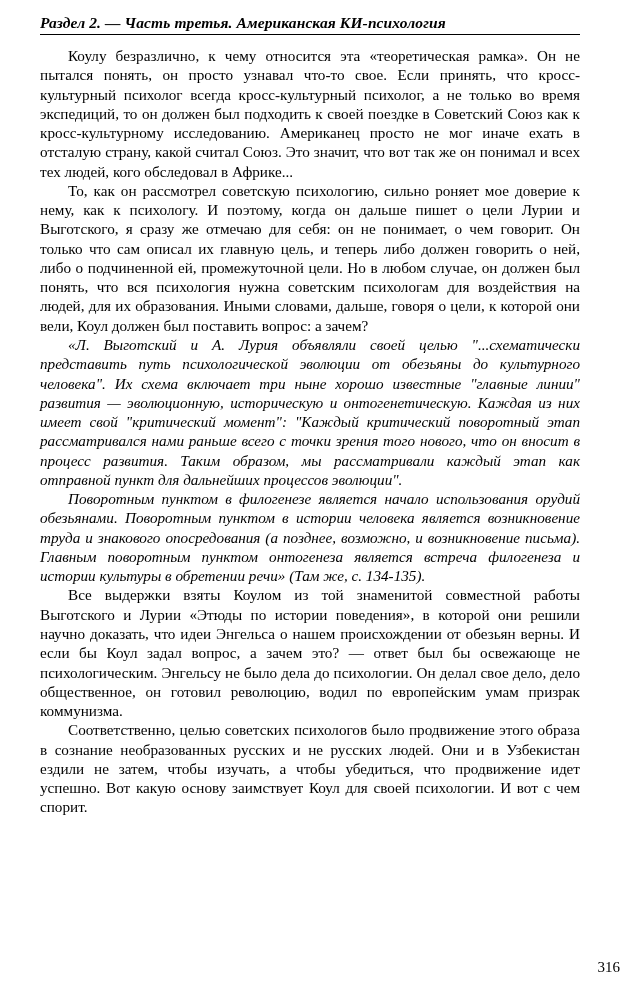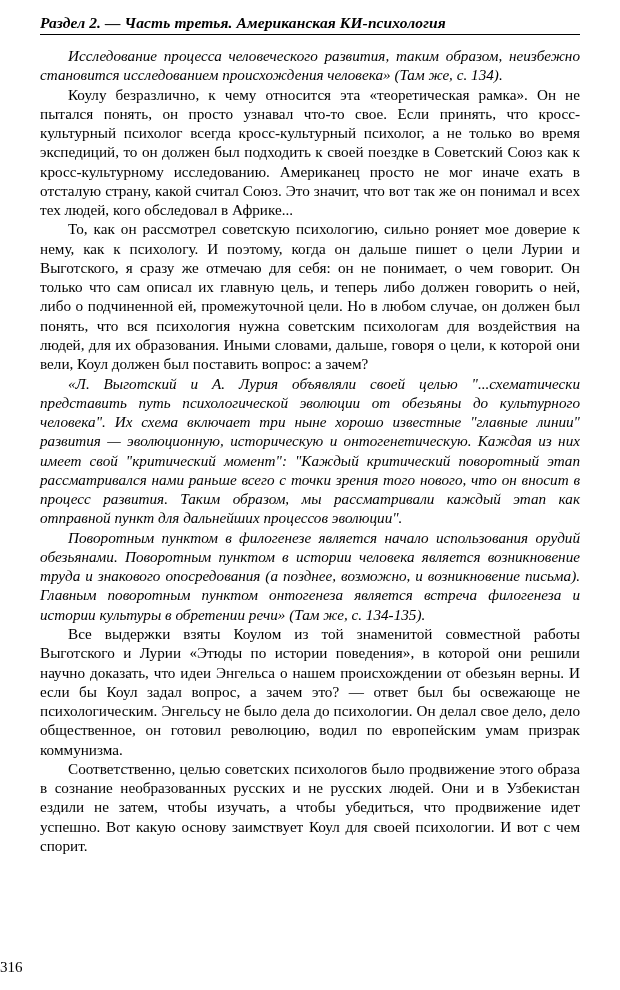--- a/index.html
+++ b/index.html
@@ -45,32 +45,31 @@
     hyphens: manual;
   }
   .italic {
     font-style: italic;
   }
   .pagenum {
     position: absolute;
     bottom: 14px;
     left: 0;
     width: 620px;
-    text-align: left;
+    text-align: right;
     font-size: 15px;
   }
 </style>
 </head>
 <body>
 
 <div class="page">
   <div class="header">Раздел 2. — Часть третья.  Американская КИ-психология</div>
   <div class="header-rule"></div>
   <div class="content">
-    <p class="italic">Исследование процесса человеческого развития, таким образом, неизбежно становится исследованием происхождения человека» (Там же, с. 134).</p>
     <p>Коулу безразлично, к чему относится эта «теоретическая рамка». Он не пытался понять, он просто узнавал что-то свое. Если принять, что кросс-культурный психолог всегда кросс-культурный психолог, а не только во время экспедиций, то он должен был подходить к своей поездке в Советский Союз как к кросс-культурному исследованию. Американец просто не мог иначе ехать в отсталую страну, какой считал Союз. Это значит, что вот так же он понимал и всех тех людей, кого обследовал в Африке...</p>
     <p>То, как он рассмотрел советскую психологию, сильно роняет мое доверие к нему, как к психологу. И поэтому, когда он дальше пишет о цели Лурии и Выготского, я сразу же отмечаю для себя: он не понимает, о чем говорит. Он только что сам описал их главную цель, и теперь либо должен говорить о ней, либо о подчиненной ей, промежуточной цели. Но в любом случае, он должен был понять, что вся психология нужна советским психологам для воздействия на людей, для их образования. Иными словами, дальше, говоря о цели, к которой они вели, Коул должен был поставить вопрос: а зачем?</p>
     <p class="italic">«Л. Выготский и А. Лурия объявляли своей целью "...схематически представить путь психологической эволюции от обезьяны до культурного человека". Их схема включает три ныне хорошо известные "главные линии" развития — эволюционную, историческую и онтогенетическую. Каждая из них имеет свой "критический момент": "Каждый критический поворотный этап рассматривался нами раньше всего с точки зрения того нового, что он вносит в процесс развития. Таким образом, мы рассматривали каждый этап как отправной пункт для дальнейших процессов эволюции".</p>
     <p class="italic">Поворотным пунктом в филогенезе является начало использования орудий обезьянами. Поворотным пунктом в истории человека является возникновение труда и знакового опосредования (а позднее, возможно, и возникновение письма). Главным поворотным пунктом онтогенеза является встреча филогенеза и истории культуры в обретении речи» (Там же, с. 134-135).</p>
     <p>Все выдержки взяты Коулом из той знаменитой совместной работы Выготского и Лурии «Этюды по истории поведения», в которой они решили научно доказать, что идеи Энгельса о нашем происхождении от обезьян верны. И если бы Коул задал вопрос, а зачем это? — ответ был бы освежающе не психологическим. Энгельсу не было дела до психологии. Он делал свое дело, дело общественное, он готовил революцию, водил по европейским умам призрак коммунизма.</p>
     <p>Соответственно, целью советских психологов было продвижение этого образа в сознание необразованных русских и не русских людей. Они и в Узбекистан ездили не затем, чтобы изучать, а чтобы убедиться, что продвижение идет успешно. Вот какую основу заимствует Коул для своей психологии. И вот с чем спорит.</p>
   </div>
   <div class="pagenum">316</div>
 </div>
 

